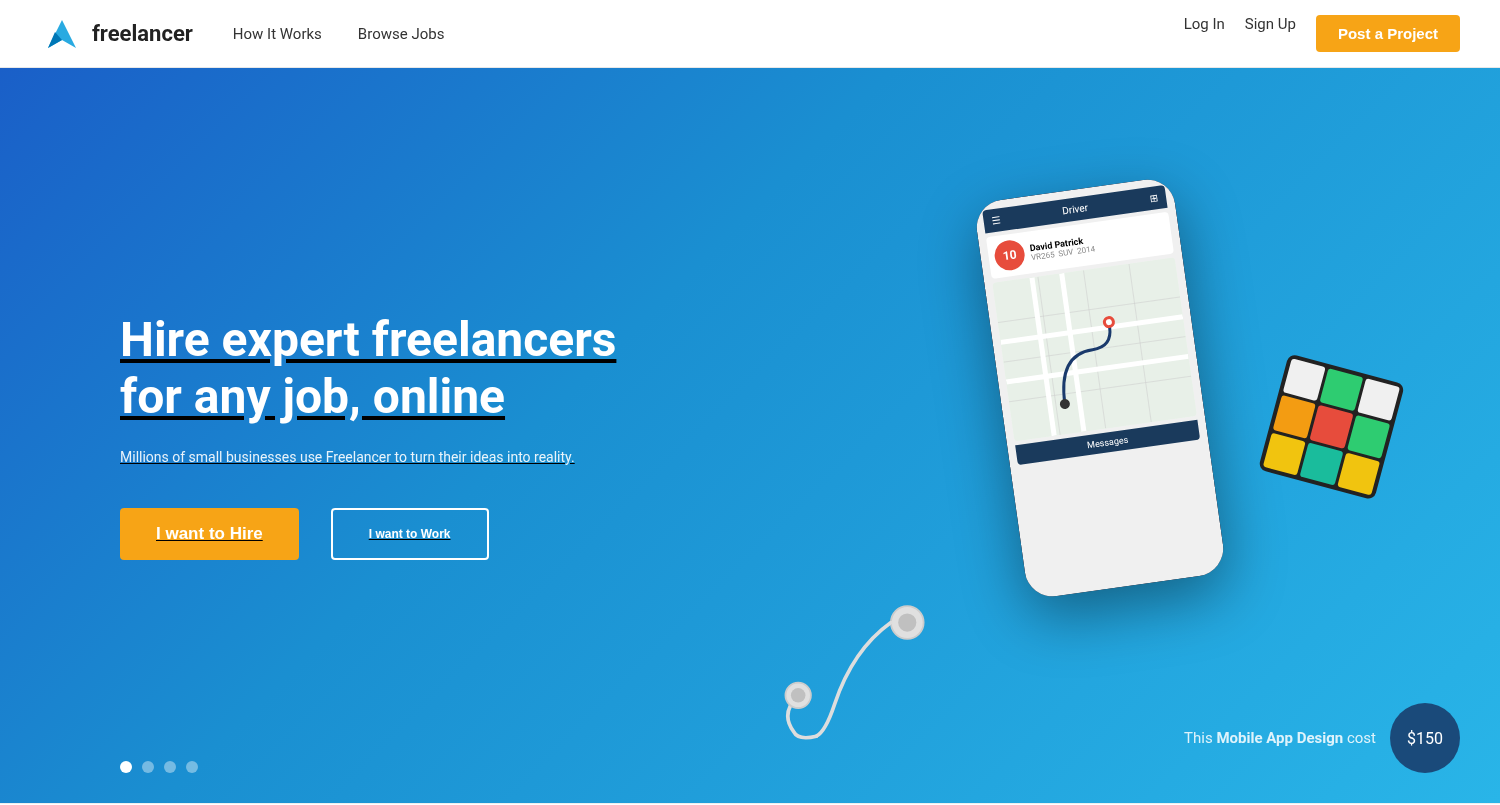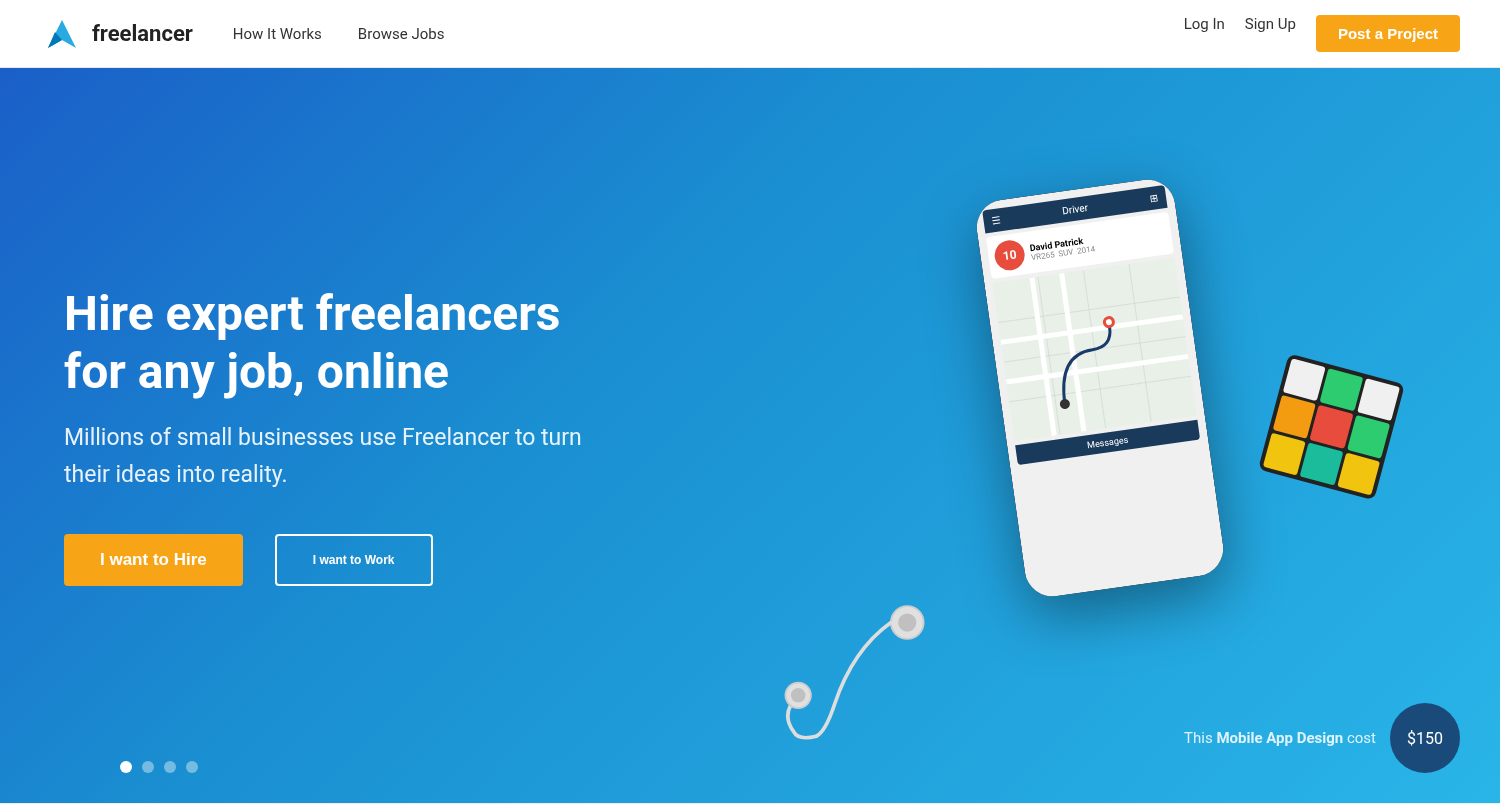--- a/index.html
+++ b/index.html
@@ -72,32 +72,33 @@
       height: 735px;
       background: linear-gradient(135deg, #1a5fc8 0%, #1a8fd1 40%, #29b5e8 100%);
       position: relative;
       overflow: hidden;
       display: flex;
       align-items: center;
     }
     .hero-content {
       position: relative;
       z-index: 2;
-      padding-left: 64px;
+      padding-left: 120px;
       max-width: 620px;
+      text-decoration: underline;
     }
     .hero-title {
       font-size: 48px;
       font-weight: 700;
       color: #fff;
       line-height: 1.2;
       margin-bottom: 20px;
     }
     .hero-subtitle {
-      font-size: 23px;
+      font-size: 14px;
       color: rgba(255,255,255,0.9);
       line-height: 1.6;
       margin-bottom: 40px;
     }
     .hero-buttons {
       display: flex;
       gap: 32px;
     }
     .btn-hire {
       background: #f7a416;

